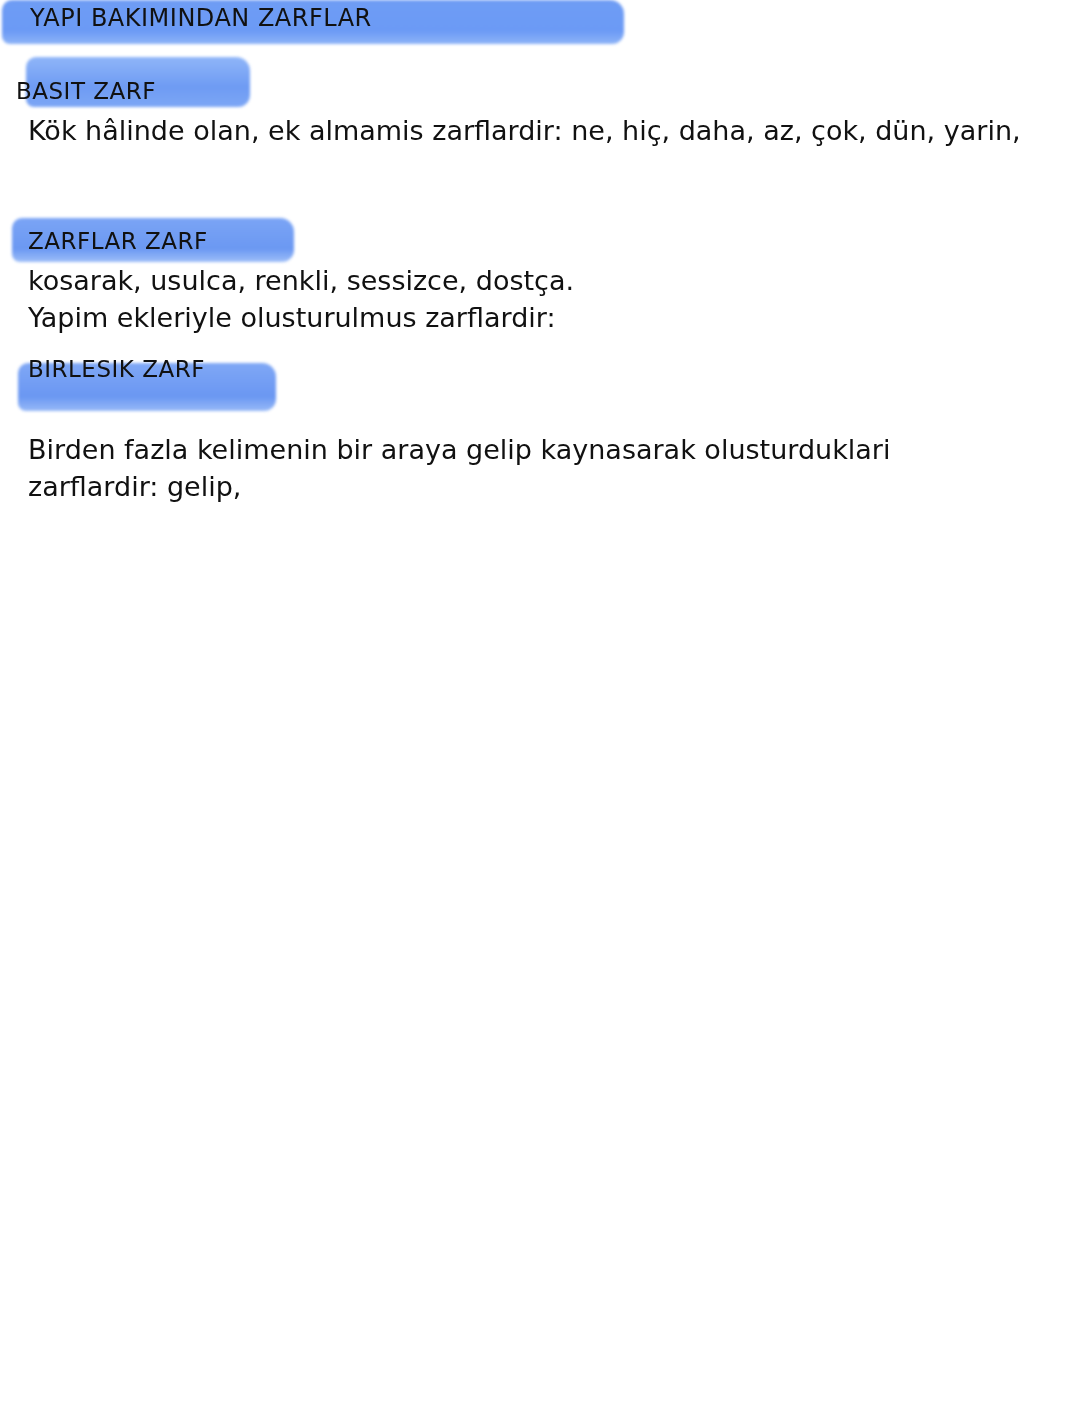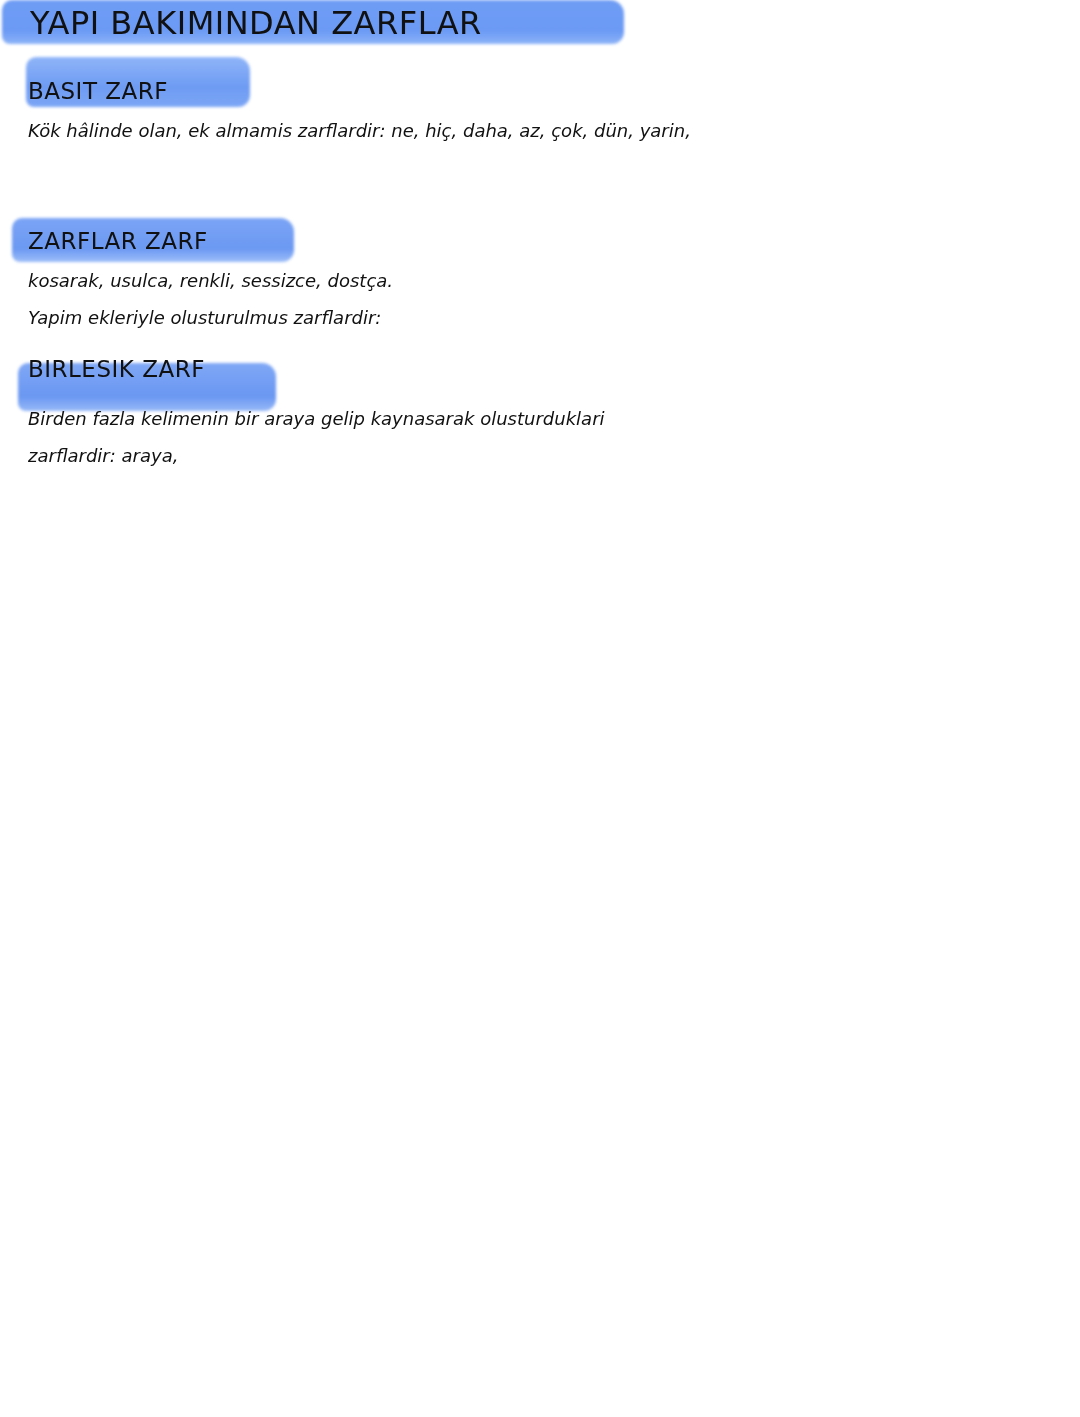--- a/index.html
+++ b/index.html
@@ -10,30 +10,30 @@
     .title-hl { left: 2px; top: 0px; width: 622px; height: 44px;
                 background: linear-gradient(180deg, #6e9cf4 0%, #6b9af5 70%, #8db3f7 100%); }
     .h-basit { left: 26px; top: 57px; width: 224px; height: 50px;
                background: linear-gradient(180deg, #8fb5f8 0%, #6e9bf3 60%, #7ca6f5 100%); }
     .h-turemis { left: 12px; top: 218px; width: 282px; height: 44px;
                  background: linear-gradient(180deg, #7aa4f5 0%, #6b98f2 70%, #9dbef8 100%); }
     .h-birlesik { left: 18px; top: 363px; width: 258px; height: 48px;
                   background: linear-gradient(180deg, #7fa7f5 0%, #6a97f2 70%, #97b9f7 100%); }
     .heading { position: absolute; font-size: 23px; letter-spacing: 0.5px; color: #111;
                font-family: "DejaVu Sans", sans-serif; font-weight: normal; }
-    .title { left: 30px; top: 4px; font-size: 32px; }
-    .t-basit { left: 28px; top: 78px; }
+    .title { left: 30px; top: 4px; font-size: 24px; }
+    .t-basit { left: 16px; top: 78px; }
     .t-turemis { left: 28px; top: 228px; }
     .t-birlesik { left: 28px; top: 356px; }
-    .para { position: absolute; left: 28px; font-size: 18px; line-height: 37px;
-            font-style: italic; font-family: "DejaVu Sans", sans-serif; color: #111;
+    .para { position: absolute; left: 28px; font-size: 27px; line-height: 37px;
+            font-family: "DejaVu Sans", sans-serif; color: #111;
             margin: 0; }
     .p-basit { top: 112px; width: 1020px; }
     .p-turemis { top: 262px; width: 1000px; }
-    .p-birlesik { top: 400px; width: 960px; }
+    .p-birlesik { top: 431px; width: 960px; }
     .line { display: block; white-space: nowrap; }
   </style>
 </head>
 <body>
 
 <div class="hl title-hl"></div>
 <div class="heading title">YAPI BAKIMINDAN ZARFLAR</div>
 
 <div class="hl h-basit"></div>
 <div class="heading t-basit">BASIT ZARF</div>
@@ -45,14 +45,14 @@
 <div class="heading t-turemis">ZARFLAR ZARF</div>
 <p class="para p-turemis">
   <span class="line">kosarak, usulca, renkli, sessizce, dostça.</span>
   <span class="line">Yapim ekleriyle olusturulmus zarflardir:</span>
 </p>
 
 <div class="hl h-birlesik"></div>
 <div class="heading t-birlesik">BIRLESIK ZARF</div>
 <p class="para p-birlesik">
   <span class="line">Birden fazla kelimenin bir araya gelip kaynasarak olusturduklari</span>
-  <span class="line">zarflardir: araya,</span>
+  <span class="line">zarflardir: gelip,</span>
 </p>
 
 </body></html>

